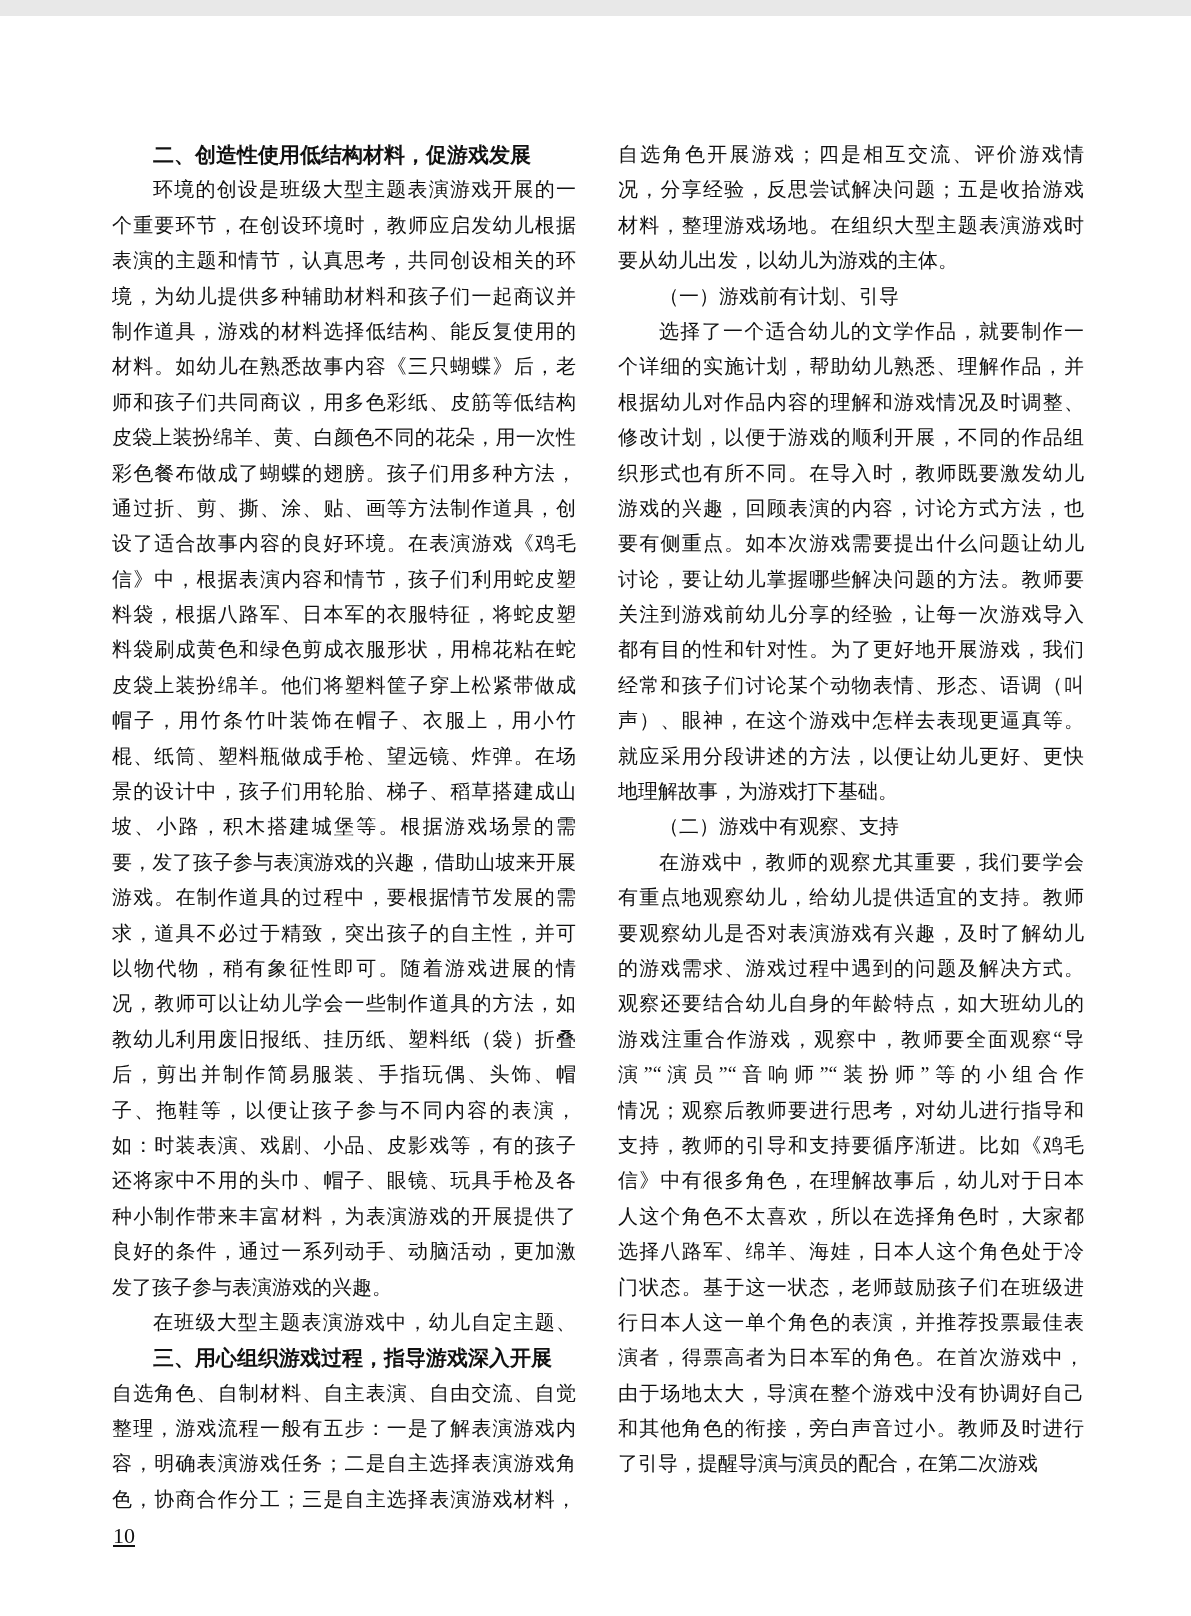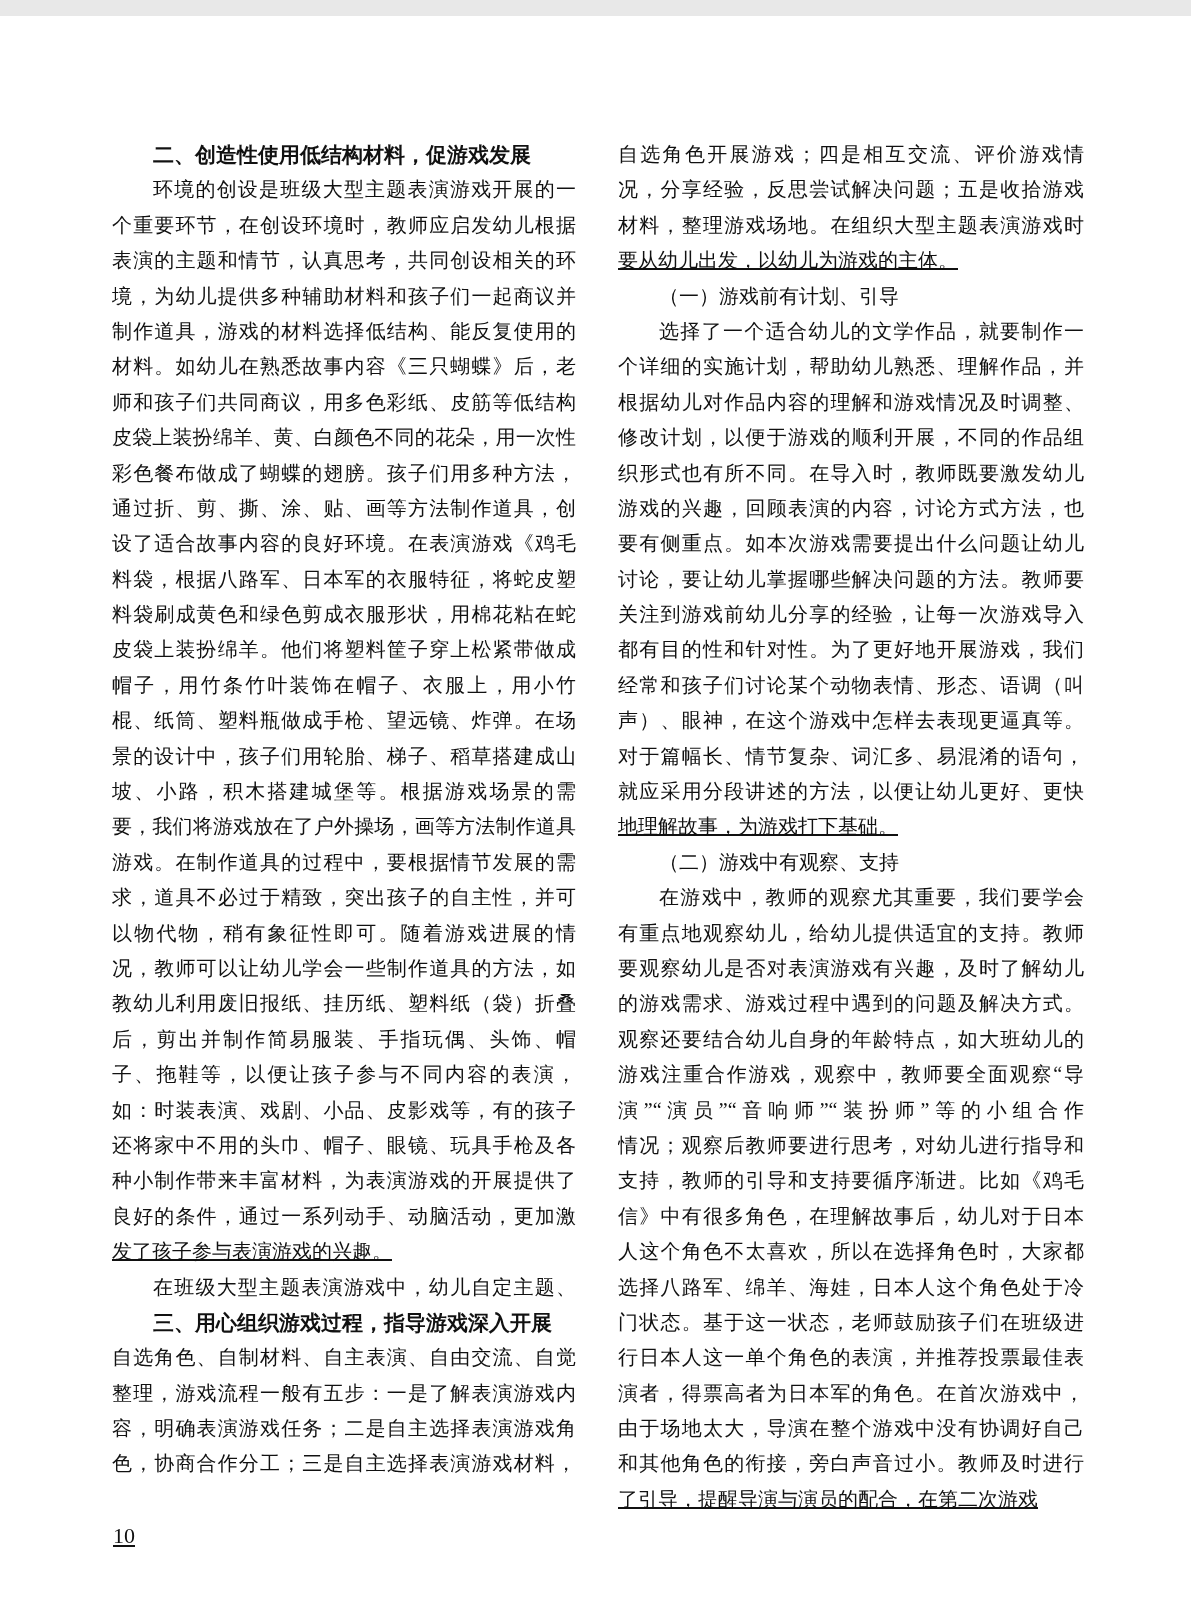--- a/index.html
+++ b/index.html
@@ -27,21 +27,21 @@
   }
   .line.heading {
     font-family:"Liberation Sans","DejaVu Sans",sans-serif;
     font-weight:bold;
     font-size:21px;
     text-align-last:left;
     text-indent:41px;
   }
   .line.indent { text-indent:41px; }
   .line.sub { text-align-last:left; text-indent:41px; }
-  .line.last { text-align-last:left;text-decoration:underline; }
+  .line.last { text-align-last:left; }
   .pagenum {
     position:absolute;
     left:113px; top:1505px;
     font-size:22px;
     line-height:30px;
     text-decoration:underline;
   }
 </style>
 </head>
 <body>
@@ -53,28 +53,29 @@
       <div class="line body">个重要环节，在创设环境时，教师应启发幼儿根据</div>
       <div class="line body">表演的主题和情节，认真思考，共同创设相关的环</div>
       <div class="line body">境，为幼儿提供多种辅助材料和孩子们一起商议并</div>
       <div class="line body">制作道具，游戏的材料选择低结构、能反复使用的</div>
       <div class="line body">材料。如幼儿在熟悉故事内容《三只蝴蝶》后，老</div>
       <div class="line body">师和孩子们共同商议，用多色彩纸、皮筋等低结构</div>
       <div class="line body">皮袋上装扮绵羊、黄、白颜色不同的花朵，用一次性</div>
       <div class="line body">彩色餐布做成了蝴蝶的翅膀。孩子们用多种方法，</div>
       <div class="line body">通过折、剪、撕、涂、贴、画等方法制作道具，创</div>
       <div class="line body">设了适合故事内容的良好环境。在表演游戏《鸡毛</div>
+      <div class="line body">信》中，根据表演内容和情节，孩子们利用蛇皮塑</div>
       <div class="line body">料袋，根据八路军、日本军的衣服特征，将蛇皮塑</div>
       <div class="line body">料袋刷成黄色和绿色剪成衣服形状，用棉花粘在蛇</div>
       <div class="line body">皮袋上装扮绵羊。他们将塑料筐子穿上松紧带做成</div>
       <div class="line body">帽子，用竹条竹叶装饰在帽子、衣服上，用小竹</div>
       <div class="line body">棍、纸筒、塑料瓶做成手枪、望远镜、炸弹。在场</div>
       <div class="line body">景的设计中，孩子们用轮胎、梯子、稻草搭建成山</div>
       <div class="line body">坡、小路，积木搭建城堡等。根据游戏场景的需</div>
-      <div class="line body">要，我们将游戏放在了户外操场，画等方法制作道具</div>
+      <div class="line body">要，发了孩子参与表演游戏的兴趣，借助山坡来开展</div>
       <div class="line body">游戏。在制作道具的过程中，要根据情节发展的需</div>
       <div class="line body">求，道具不必过于精致，突出孩子的自主性，并可</div>
       <div class="line body">以物代物，稍有象征性即可。随着游戏进展的情</div>
       <div class="line body">况，教师可以让幼儿学会一些制作道具的方法，如</div>
       <div class="line body">教幼儿利用废旧报纸、挂历纸、塑料纸（袋）折叠</div>
       <div class="line body">后，剪出并制作简易服装、手指玩偶、头饰、帽</div>
       <div class="line body">子、拖鞋等，以便让孩子参与不同内容的表演，</div>
       <div class="line body">如：时装表演、戏剧、小品、皮影戏等，有的孩子</div>
       <div class="line body">还将家中不用的头巾、帽子、眼镜、玩具手枪及各</div>
       <div class="line body">种小制作带来丰富材料，为表演游戏的开展提供了</div>
@@ -98,21 +99,20 @@
       <div class="line body">根据幼儿对作品内容的理解和游戏情况及时调整、</div>
       <div class="line body">修改计划，以便于游戏的顺利开展，不同的作品组</div>
       <div class="line body">织形式也有所不同。在导入时，教师既要激发幼儿</div>
       <div class="line body">游戏的兴趣，回顾表演的内容，讨论方式方法，也</div>
       <div class="line body">要有侧重点。如本次游戏需要提出什么问题让幼儿</div>
       <div class="line body">讨论，要让幼儿掌握哪些解决问题的方法。教师要</div>
       <div class="line body">关注到游戏前幼儿分享的经验，让每一次游戏导入</div>
       <div class="line body">都有目的性和针对性。为了更好地开展游戏，我们</div>
       <div class="line body">经常和孩子们讨论某个动物表情、形态、语调（叫</div>
       <div class="line body">声）、眼神，在这个游戏中怎样去表现更逼真等。</div>
-      <div class="line body">对于篇幅长、情节复杂、词汇多、易混淆的语句，</div>
       <div class="line body">就应采用分段讲述的方法，以便让幼儿更好、更快</div>
       <div class="line last">地理解故事，为游戏打下基础。</div>
       <div class="line sub">（二）游戏中有观察、支持</div>
       <div class="line indent">在游戏中，教师的观察尤其重要，我们要学会</div>
       <div class="line body">有重点地观察幼儿，给幼儿提供适宜的支持。教师</div>
       <div class="line body">要观察幼儿是否对表演游戏有兴趣，及时了解幼儿</div>
       <div class="line body">的游戏需求、游戏过程中遇到的问题及解决方式。</div>
       <div class="line body">观察还要结合幼儿自身的年龄特点，如大班幼儿的</div>
       <div class="line body">游戏注重合作游戏，观察中，教师要全面观察“导</div>
       <div class="line body">演”“演员”“音响师”“装扮师”等的小组合作</div>

